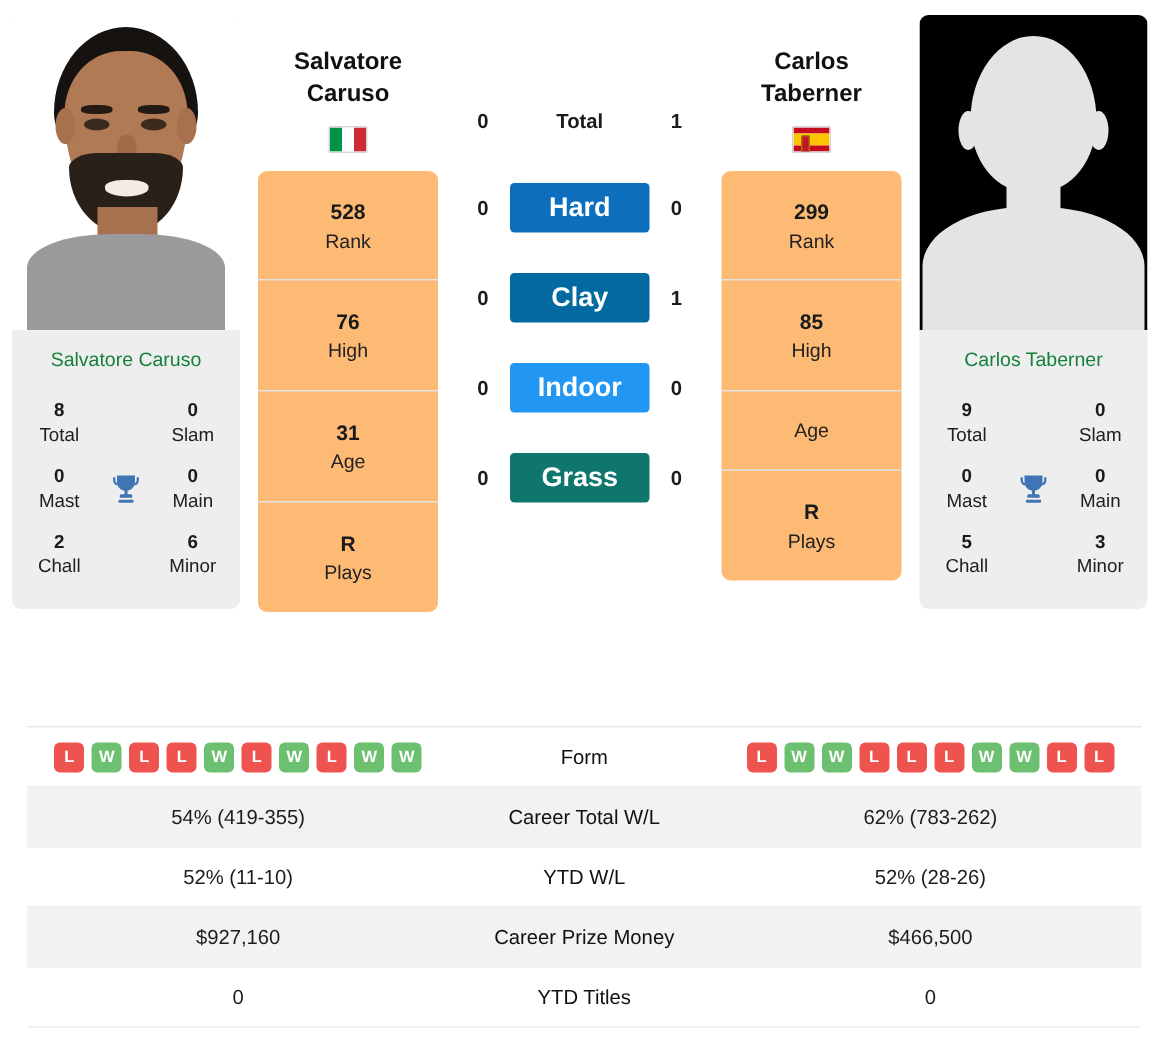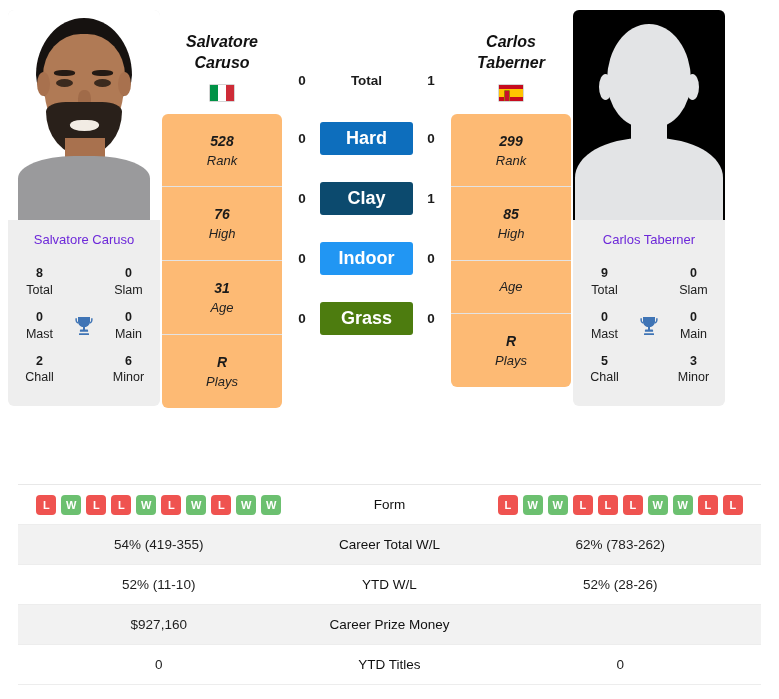--- a/index.html
+++ b/index.html
@@ -102,21 +102,21 @@
     background: #e3e4e6;
   }
   .sil-body {
     position: absolute; left: 2px; top: 128px; width: 148px; height: 86px;
     background: #e3e4e6; border-radius: 46% 46% 0 0 / 46% 46% 0 0;
   }
   .photo-name {
     text-align: center;
     font-size: 13px;
     padding: 12px 4px 14px 4px;
-    color: #6d28d9;
+    color: #15803d;
   }
   .title-grid {
     display: grid;
     grid-template-columns: 1fr 38px 1fr;
     align-items: center;
     row-gap: 10px;
     padding: 4px 6px 20px 6px;
     text-align: center;
   }
   .tg-num {
@@ -129,22 +129,21 @@
     line-height: 1.35;
     color: #202020;
   }
   .tg-cell { line-height: 1.3; }
   .trophy { display: flex; align-items: center; justify-content: center; }
 
   
   .name-col {
     width: 120px;
     flex: 0 0 120px;
-    margin: 0 2px;
-    font-style: italic;
+    margin: 0 12px;
   }
   .pname {
     text-align: center;
     font-size: 16px;
     font-weight: bold;
     line-height: 1.3;
     padding: 22px 0 10px 0;
     color: #111;
   }
   .flag-row { display: flex; justify-content: center; padding-bottom: 12px; }
@@ -363,31 +362,31 @@
       <div class="surf-plain">Total</div>
       <div class="surf-num">1</div>
     </div>
     <div class="surf-row">
       <div class="surf-num">0</div>
       <div class="surf-pill" style="background:#0d6ebd">Hard</div>
       <div class="surf-num">0</div>
     </div>
     <div class="surf-row">
       <div class="surf-num">0</div>
-      <div class="surf-pill" style="background:#0c4a6e">Clay</div>
+      <div class="surf-pill" style="background:#0369a1">Clay</div>
       <div class="surf-num">1</div>
     </div>
     <div class="surf-row">
       <div class="surf-num">0</div>
       <div class="surf-pill" style="background:#2196f3">Indoor</div>
       <div class="surf-num">0</div>
     </div>
     <div class="surf-row">
       <div class="surf-num">0</div>
-      <div class="surf-pill" style="background:#4d7c0f">Grass</div>
+      <div class="surf-pill" style="background:#0f766e">Grass</div>
       <div class="surf-num">0</div>
     </div>
   </div>
 
   <div class="name-col">
     <div class="pname">
       <div>Carlos</div>
       <div>Taberner</div>
     </div>
     <div class="flag-row">
@@ -508,20 +507,21 @@
 
   <div class="trow">
     <div class="tcell">52% (11-10)</div>
     <div class="tlabel">YTD W/L</div>
     <div class="tcell">52% (28-26)</div>
   </div>
 
   <div class="trow alt">
     <div class="tcell">$927,160</div>
     <div class="tlabel">Career Prize Money</div>
+    <div class="tcell">$466,500</div>
   </div>
 
   <div class="trow">
     <div class="tcell">0</div>
     <div class="tlabel">YTD Titles</div>
     <div class="tcell">0</div>
   </div>
 
 </div>
 

